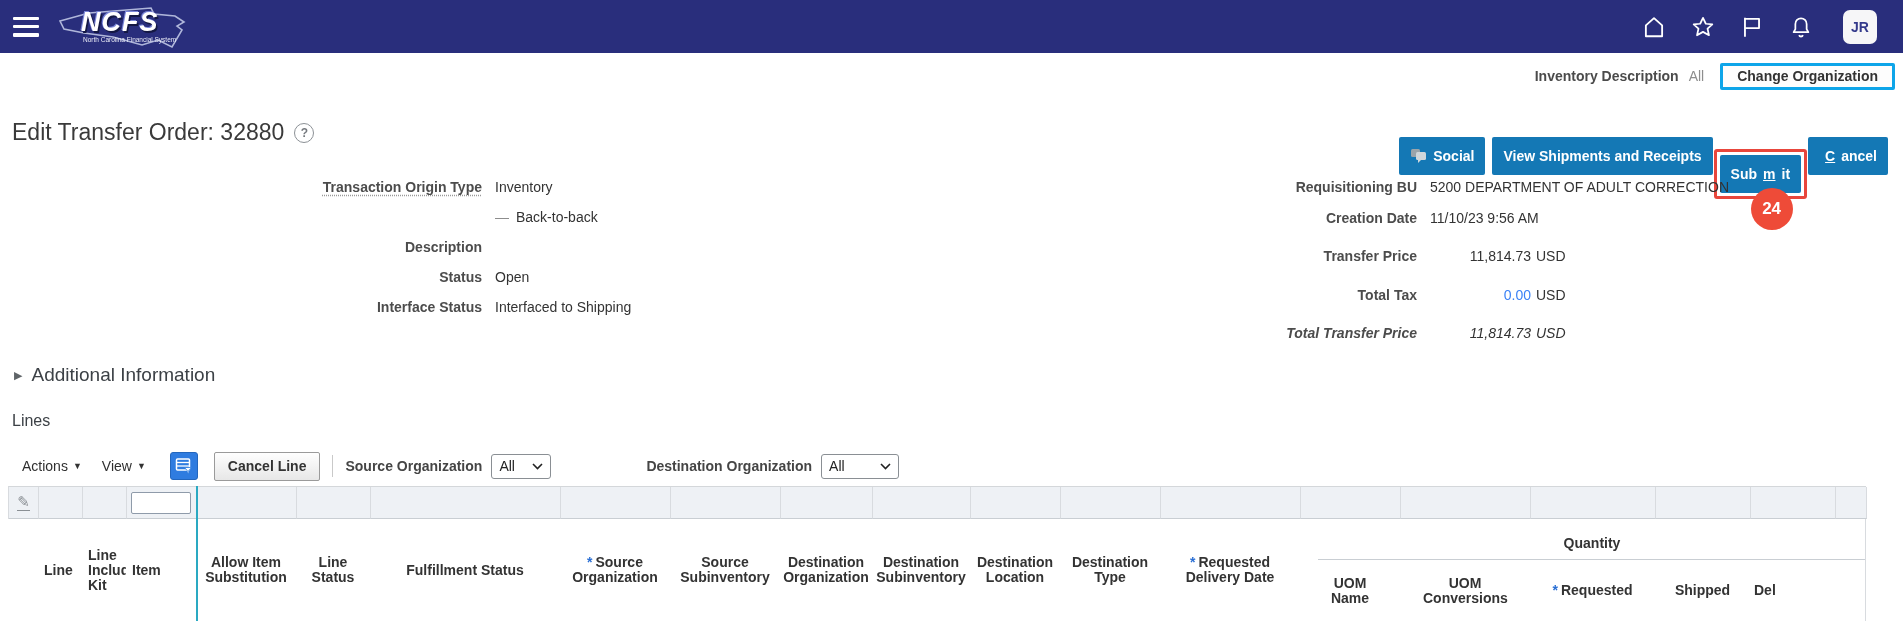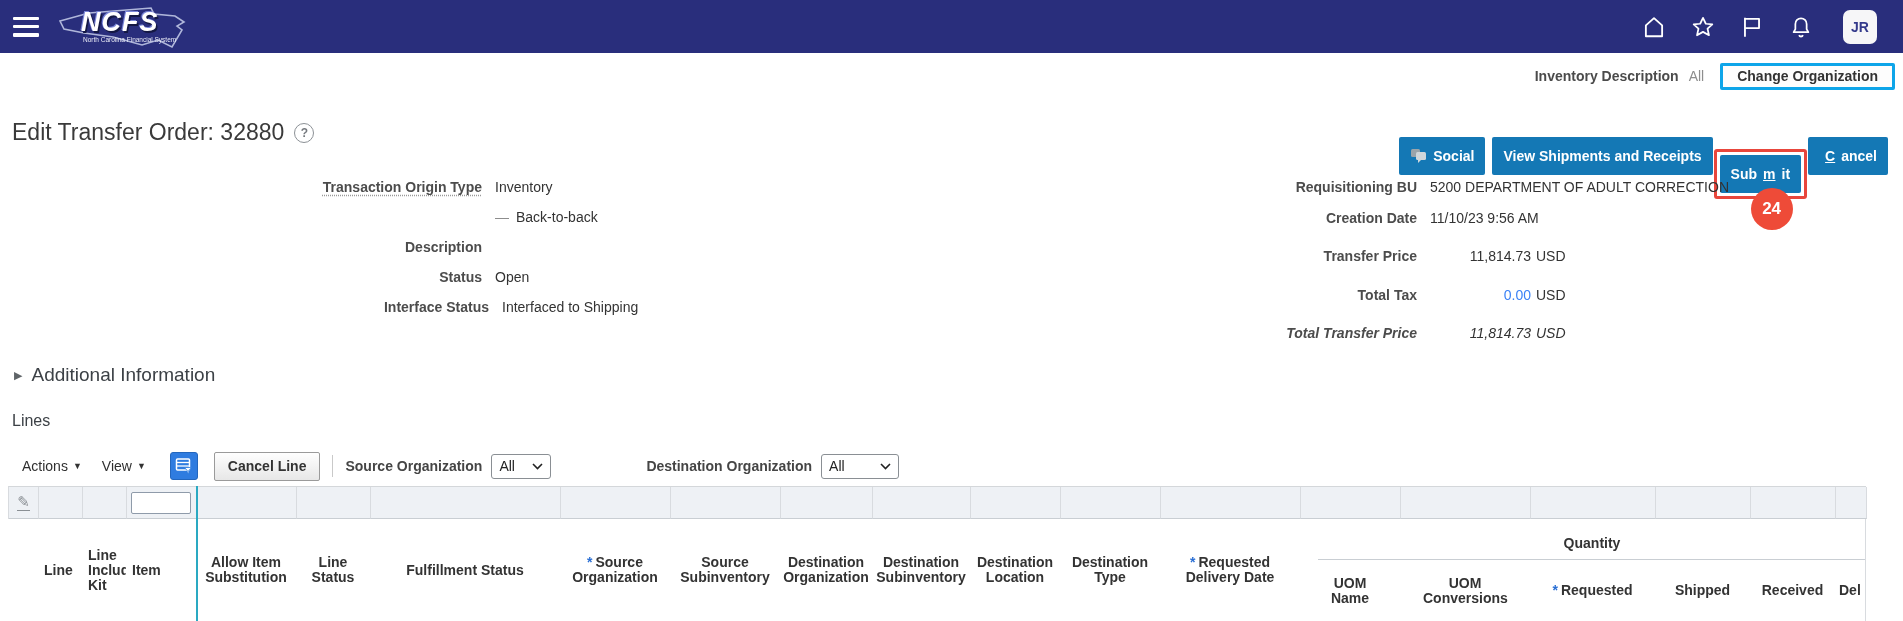--- a/index.html
+++ b/index.html
@@ -182,21 +182,21 @@
     <span class="f-value">Back-to-back</span>
   </div>
   <div class="f-row" style="top:239px;left:0;">
     <span class="f-label">Description</span>
     <span class="f-value"></span>
   </div>
   <div class="f-row" style="top:269px;left:0;">
     <span class="f-label">Status</span>
     <span class="f-value">Open</span>
   </div>
-  <div class="f-row" style="top:299px;left:0;margin-left:7px;">
+  <div class="f-row" style="top:299px;left:0;">
     <span class="f-label">Interface Status</span>
     <span class="f-value">Interfaced to Shipping</span>
   </div>
 
   <div class="f-row fr" style="top:179px;left:1050px;">
     <span class="f-label">Requisitioning BU</span>
     <span class="f-value">5200 DEPARTMENT OF ADULT CORRECTION</span>
   </div>
   <div class="f-row fr" style="top:210px;left:1050px;">
     <span class="f-label">Creation Date</span>
@@ -312,21 +312,20 @@
               <span class="narrow">UOM Name</span>
             </div>
           <div class="hc" style="width:130px;">
               <span class="narrow2">UOM Conversions</span>
             </div>
           <div class="hc" style="width:125px;">
               <span>
             <span class="req">*</span><span>Requested</span></span>
             </div>
           <div class="hc" style="width:95px;">Shipped</div>
-          <div class="hc" style="width:85px;">Received</div>
           <div class="hc left" style="width:31px;padding-left:4px;">Del</div>
         </div>
       </div>
     </div>
     <div class="teal-divider"></div>
     <div class="t-right-border"></div>
   </div>
 
 </div>
 

